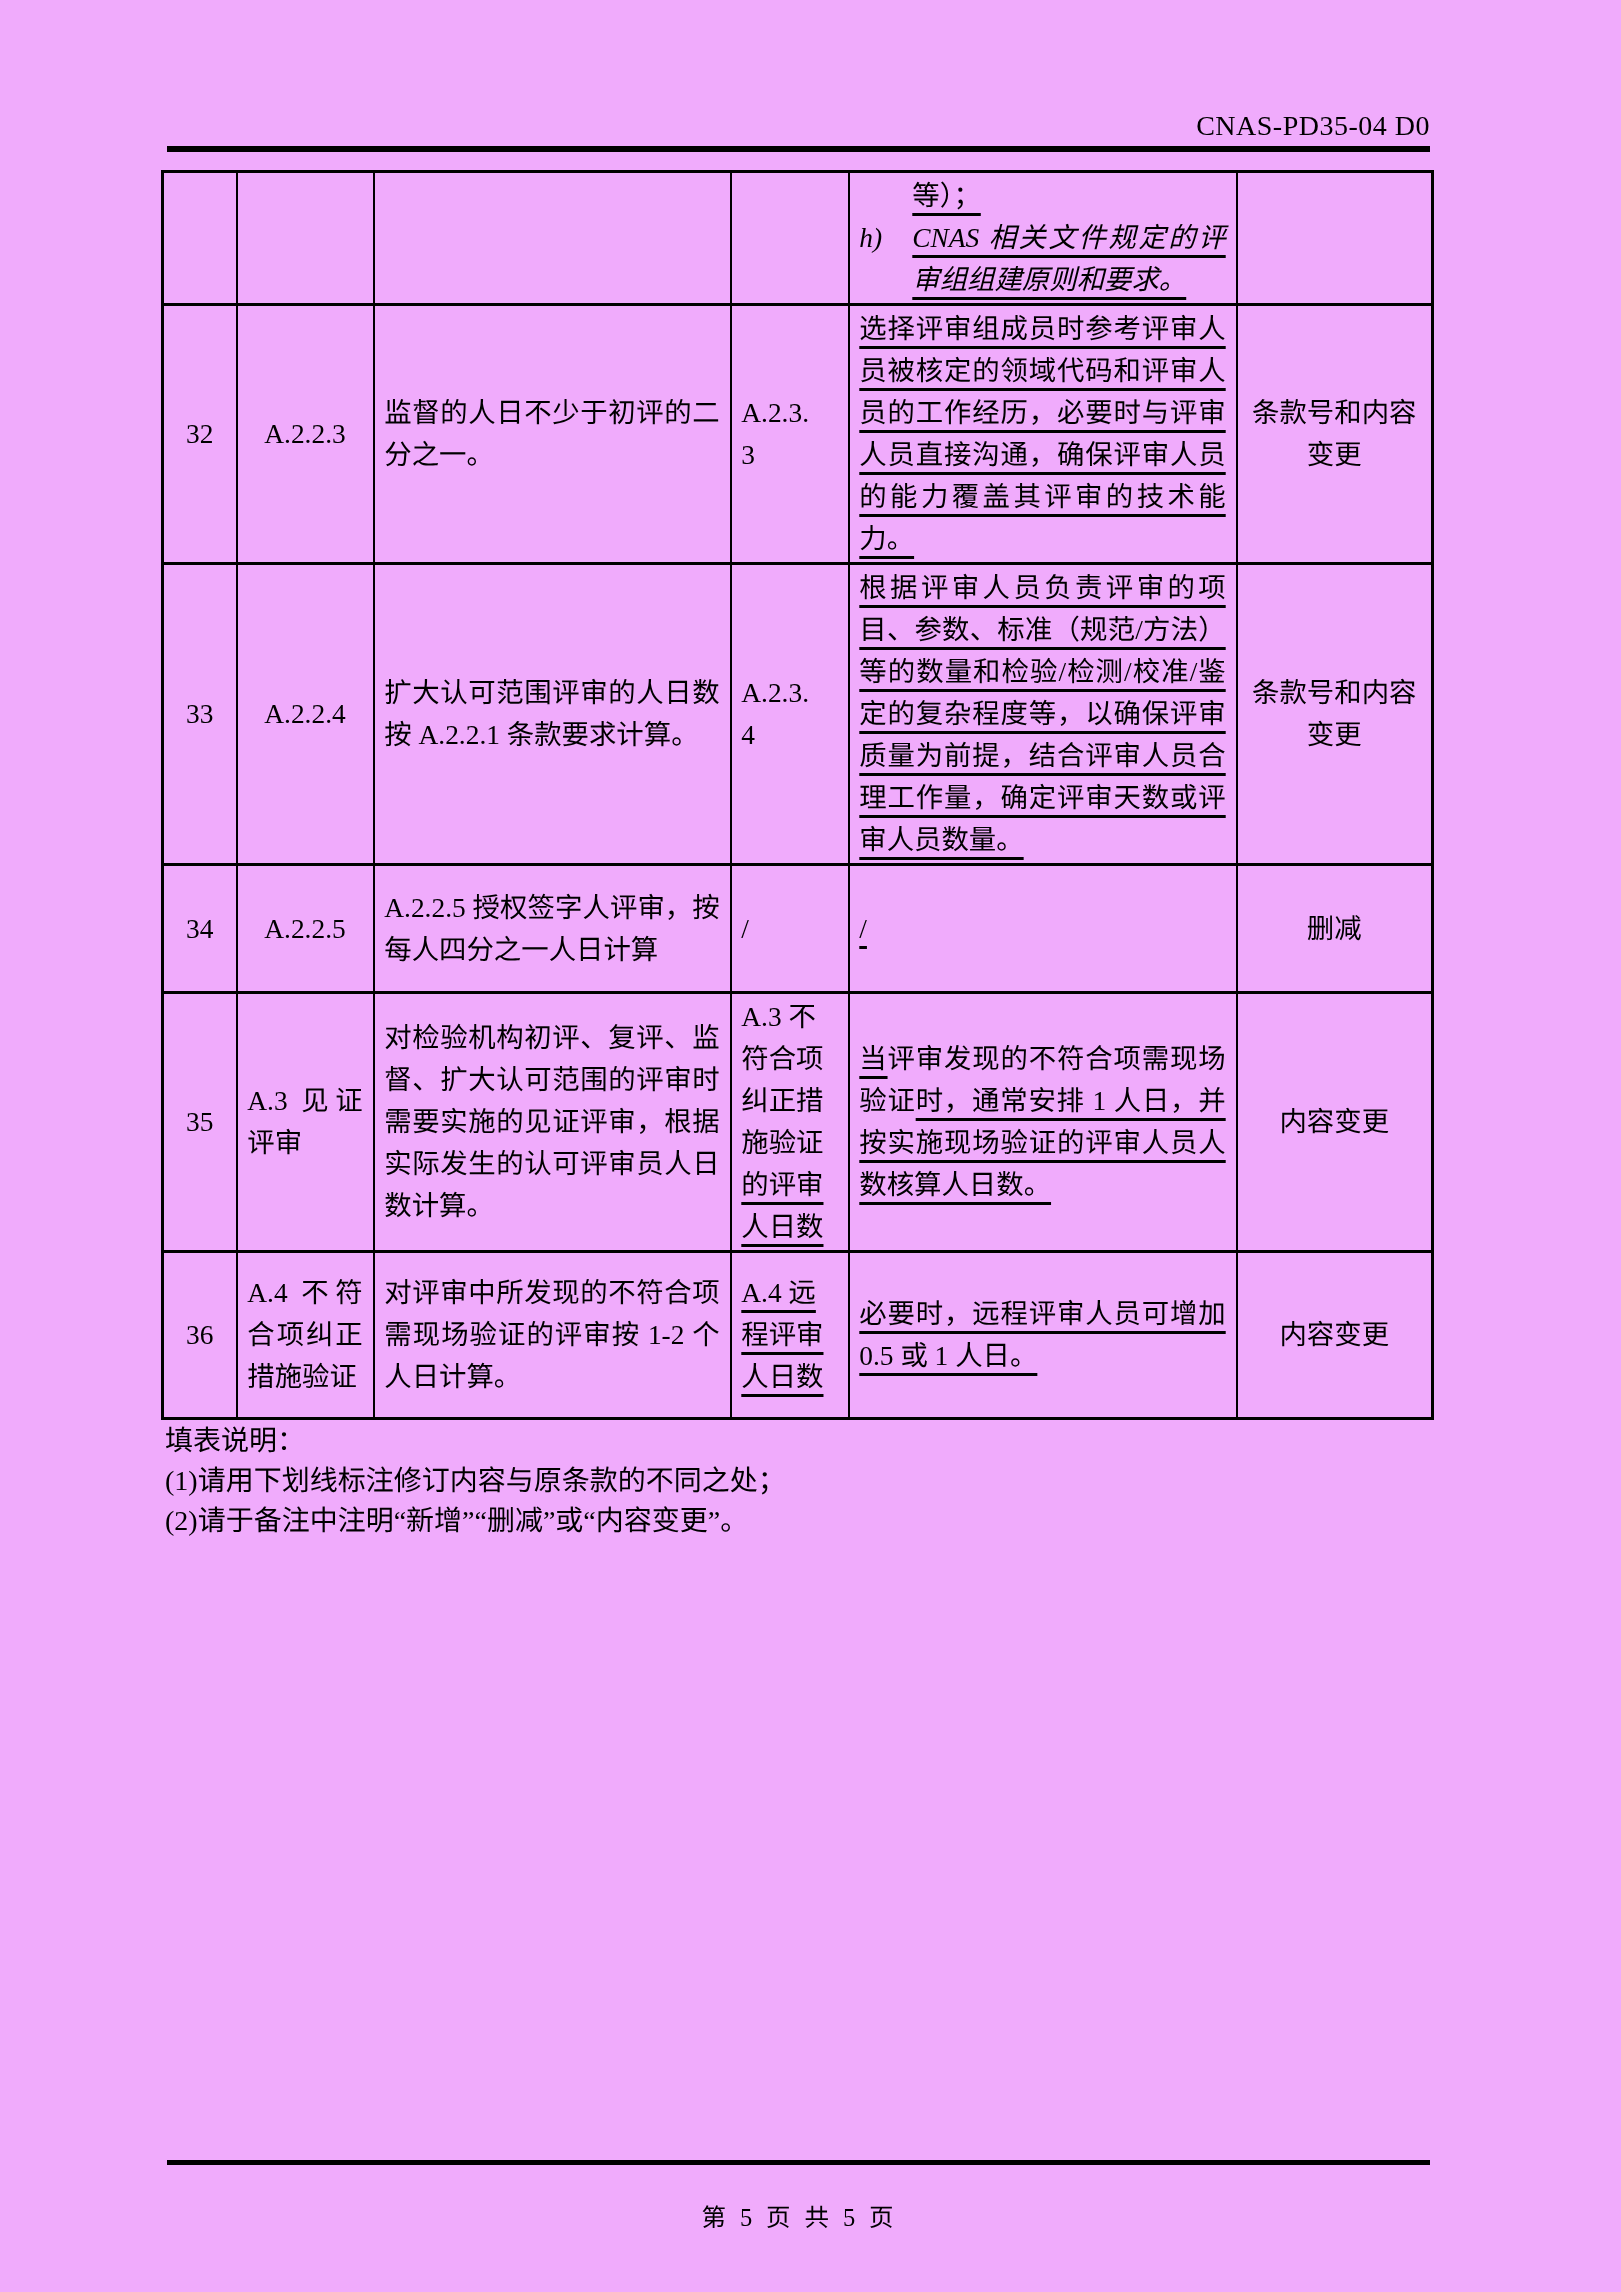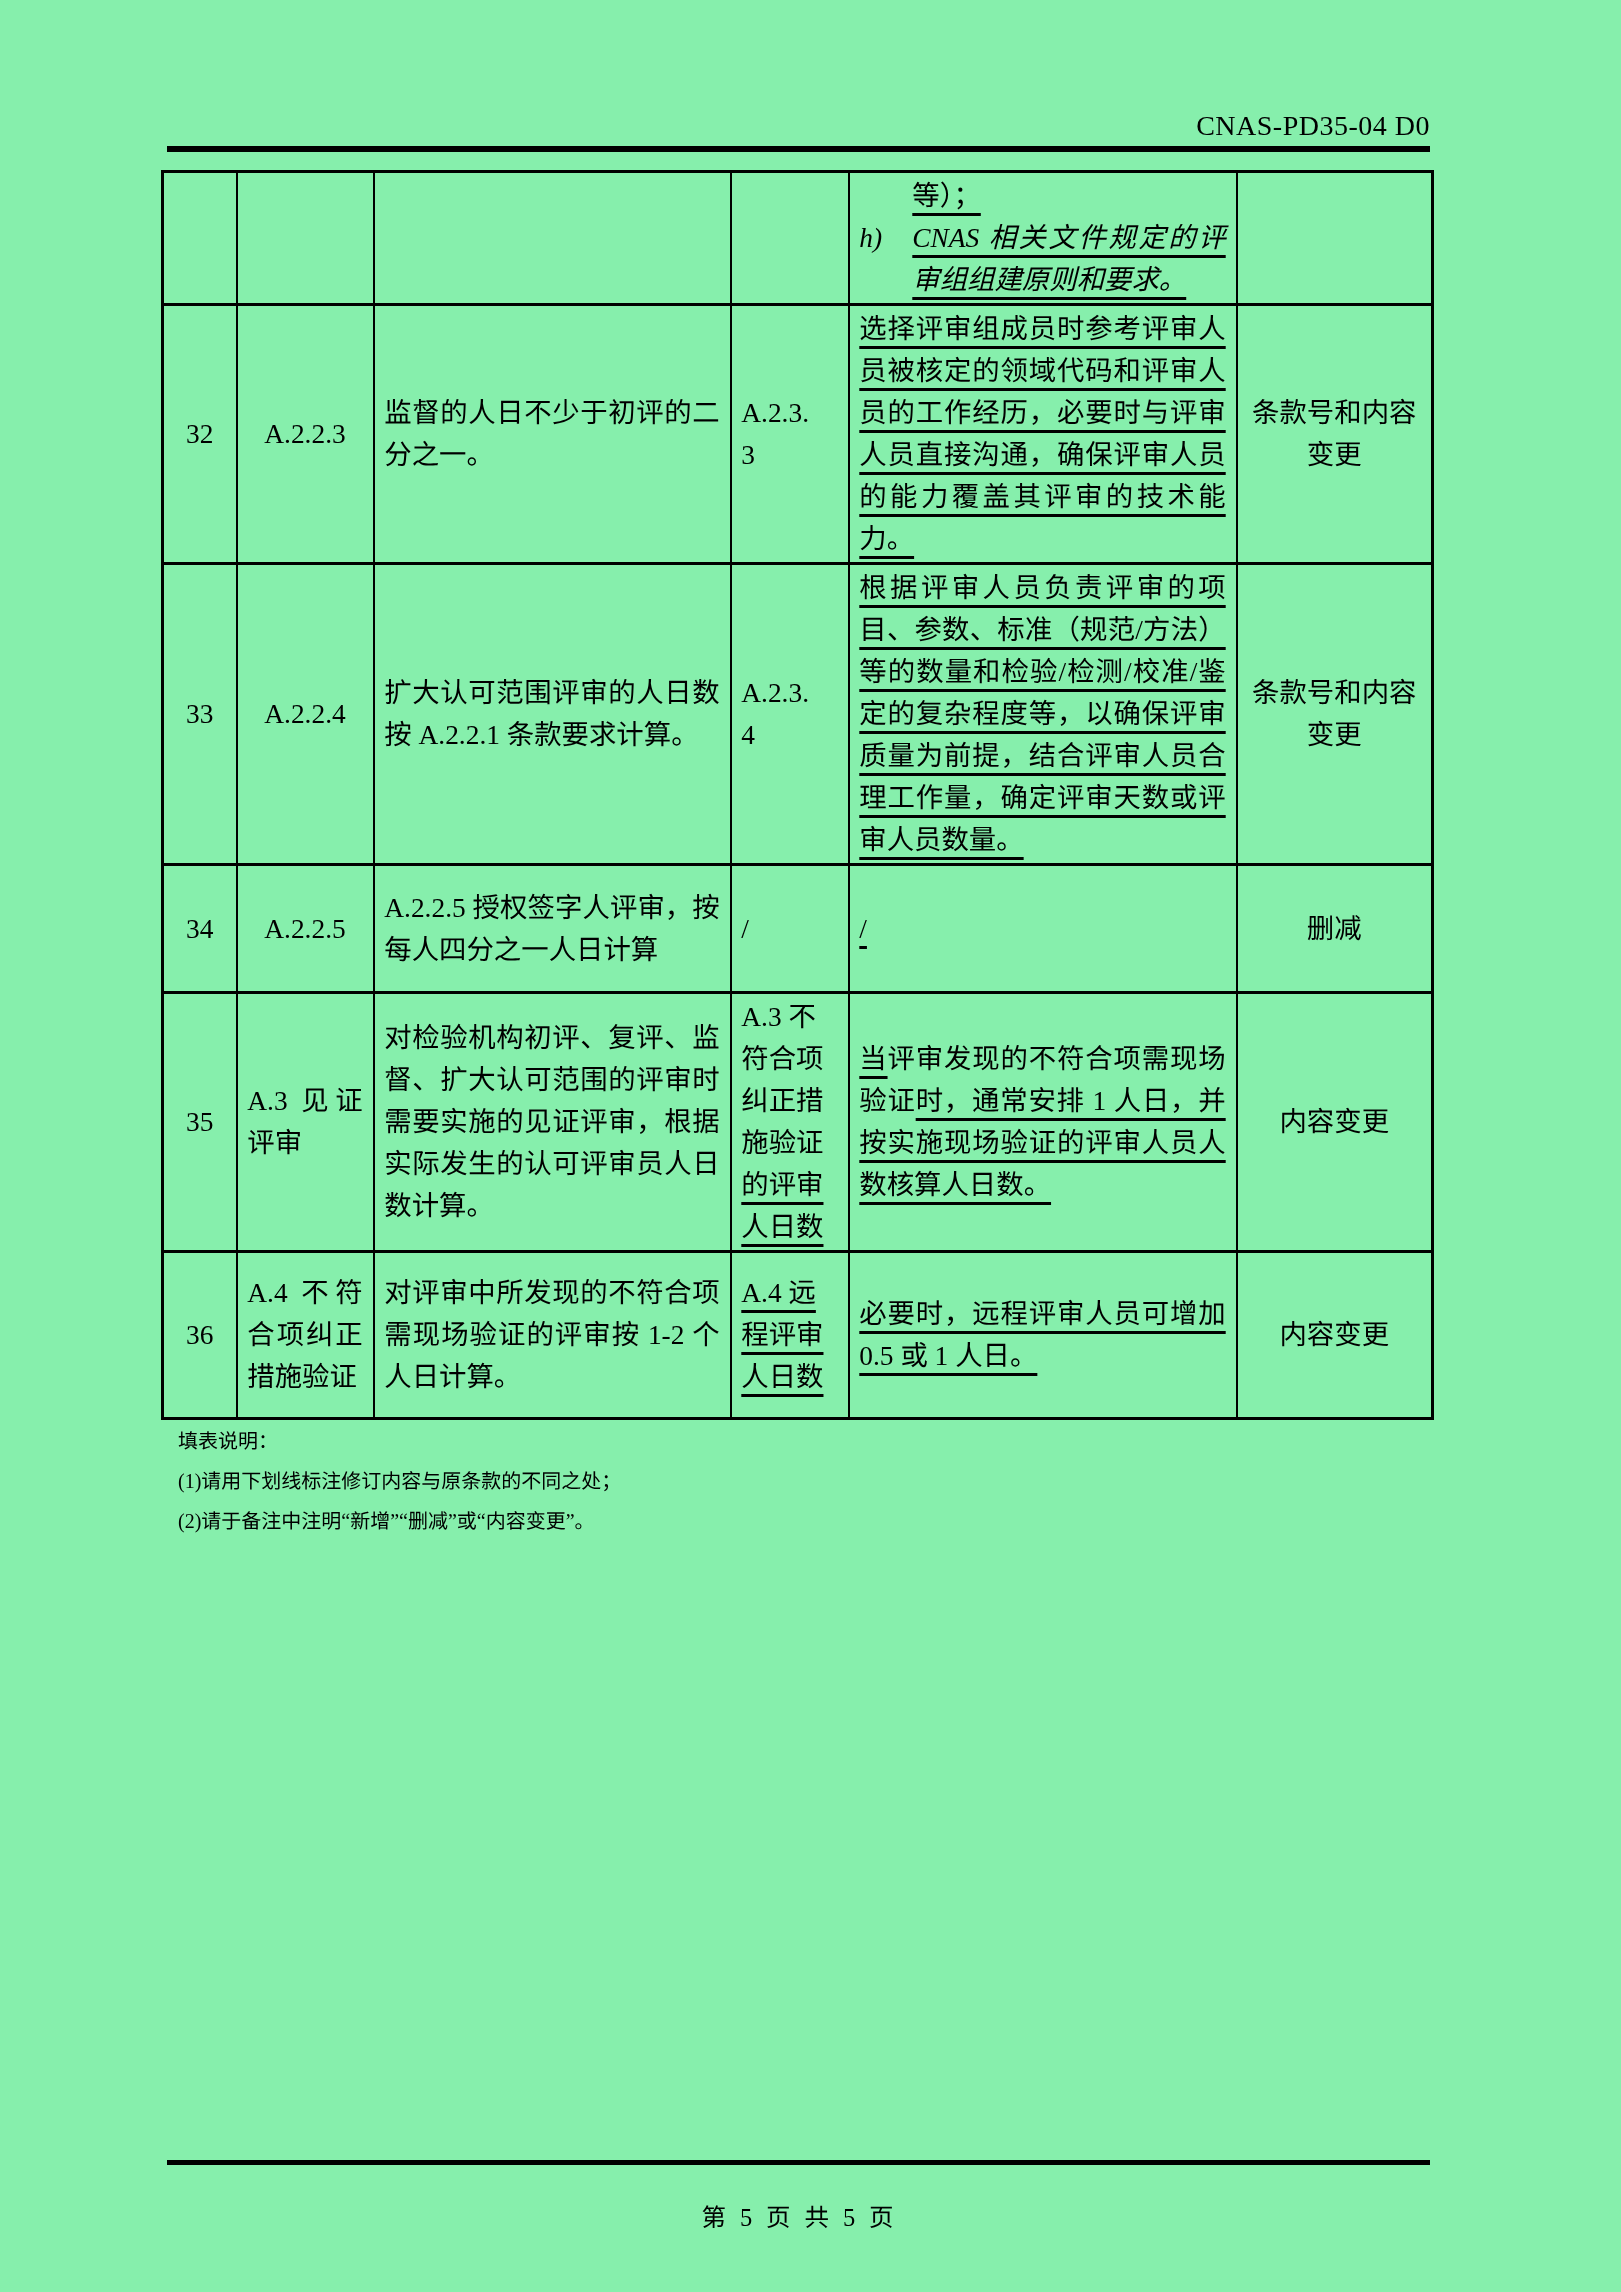--- a/index.html
+++ b/index.html
@@ -1,20 +1,20 @@
 <!DOCTYPE html>
 <html lang="zh-CN"><head>
 <meta charset="utf-8">
 <style>
   html, body { margin: 0; padding: 0; background: #e8e8e8; }
   .page {
     position: relative;
     width: 1621px;
     height: 2293px;
-    background: #86efac;
+    background: #f0abfc;
     font-family: "Liberation Serif", "DejaVu Serif", serif;
     color: #000;
     overflow: hidden;
   }
   .doc-code {
     position: absolute;
     top: 110px;
     left: 161px;
     width: 1269px;
     text-align: right;
@@ -60,24 +60,24 @@
   .u {
     text-decoration: underline;
     text-decoration-thickness: 2.5px;
     text-underline-offset: 7.8px;
   }
   .cont-line { padding-left: 53px; }
   .hang { padding-left: 53px; text-indent: -53px; font-style: italic; }
   .hmark { display: inline-block; width: 53px; text-indent: 0; }
   .notes {
     position: absolute;
-    left: 178px;
+    left: 165px;
     top: 1421px;
     width: 1265px;
-    font-size: 20px;
+    font-size: 28px;
     line-height: 40px;
   }
   .footer-rule {
     position: absolute;
     top: 2160px;
     left: 167px;
     width: 1263px;
     height: 4.9px;
     background: #000;
   }

